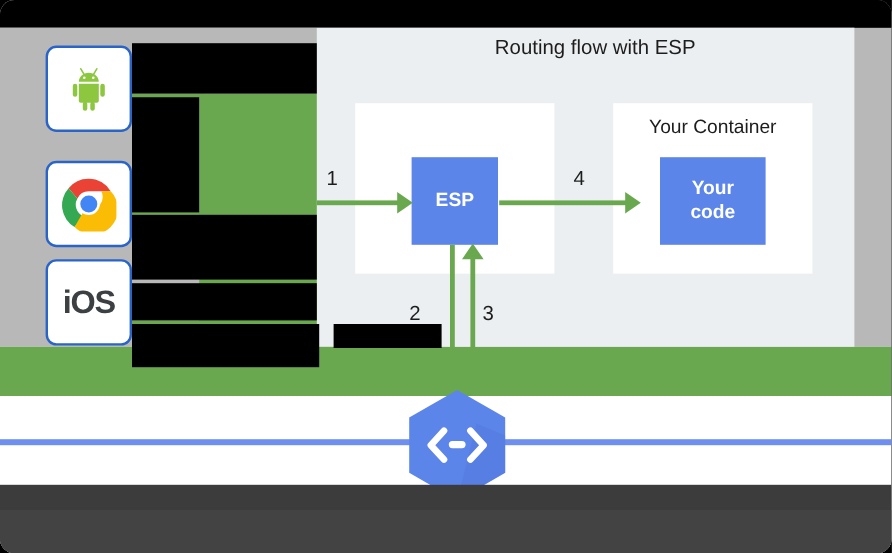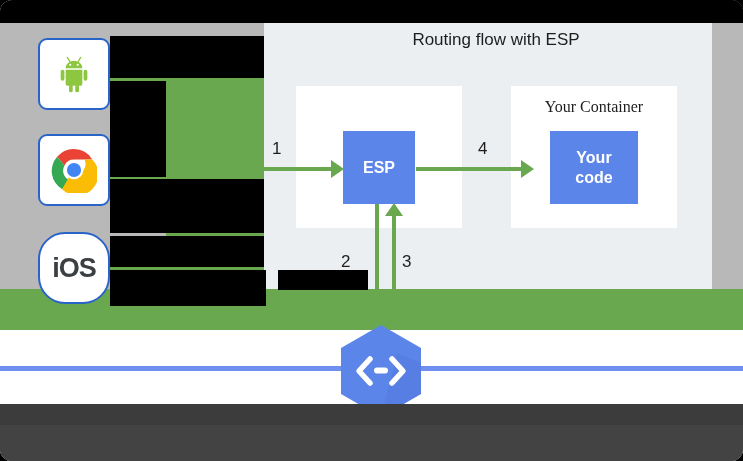--- a/index.html
+++ b/index.html
@@ -24,21 +24,21 @@
   #panel-title{position:absolute;left:264px;top:30px;width:464px;
                text-align:center;font-size:17px;color:#1d1d1d;}
 
   
   .card{background:#ffffff;}
   #card-esp{left:296px;top:86px;width:166px;height:142px;}
   #card-your{left:511px;top:86px;width:166px;height:142px;}
   .card-title{position:absolute;top:98px;width:166px;text-align:center;
               font-size:16px;color:#1d1d1d;}
   #title-esp{left:296px;}
-  #title-your{left:511px;font-family:Liberation Serif, serif;}
+  #title-your{left:511px;}
 
   
   .bluebox{background:#5c85ea;display:flex;align-items:center;
            justify-content:center;color:#ffffff;font-weight:bold;
            font-size:16px;line-height:1.25;text-align:center;}
   #box-esp{left:343px;top:131px;width:72px;height:73px;}
   #box-your{left:550px;top:131px;width:88px;height:73px;}
 
   
   .gline{background:#6aa84f;}
@@ -64,21 +64,21 @@
   #n4{left:478px;top:139px;}
   #n2{left:341px;top:252px;}
   #n3{left:402px;top:252px;}
 
   
   .client{position:absolute;width:68px;height:68px;background:#ffffff;
           border:2px solid #2a64c8;border-radius:9px;
           display:flex;align-items:center;justify-content:center;}
   #c-android{left:38px;top:38px;}
   #c-chrome{left:38px;top:134px;}
-  #c-ios{left:38px;top:232px;border-radius:27px;}
+  #c-ios{left:38px;top:216px;}
   #ios-label{font-size:27px;font-weight:bold;color:#3c4043;letter-spacing:-1px;}
 
   
   #hex{position:absolute;left:337px;top:323px;width:88px;height:96px;}
   #hex-caption{position:absolute;left:240px;top:404px;width:280px;
                text-align:center;font-size:15px;color:#3c4043;line-height:1.35;}
 
   
   .occl{position:absolute;background:#000000;}
   #o-top{left:0;top:0;width:743px;height:23px;}

